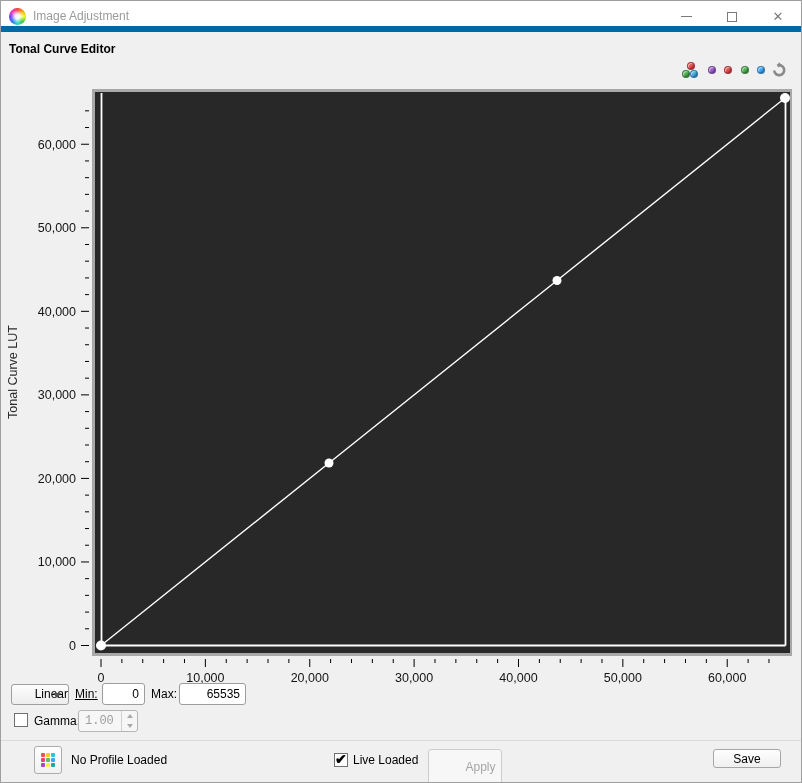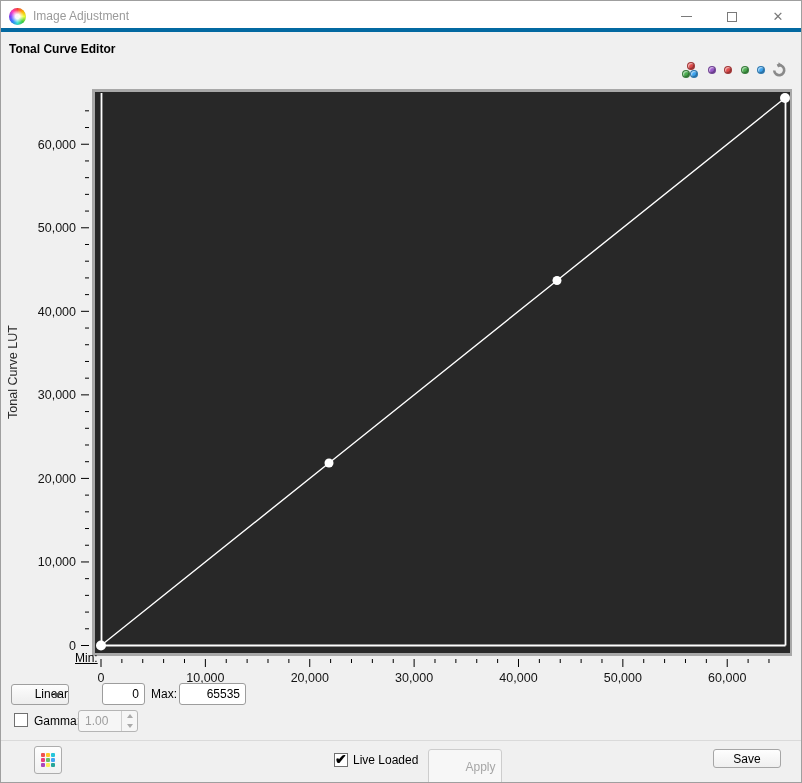--- a/index.html
+++ b/index.html
@@ -3,21 +3,21 @@
 <meta charset="utf-8">
 <style>
   * { box-sizing: border-box; margin: 0; padding: 0; }
   html,body { background:#cccccc; }
   body { font-family: "Liberation Sans", sans-serif; }
   .window {
     position: relative; width: 802px; height: 783px;
     background: #f0f0f0; border: 1px solid #9f9f9f; overflow: hidden;
   }
   
-  .titlebar { position:absolute; left:0; top:0; width:100%; height:31px; background:#ffffff; border-bottom:4px solid #0369a1; }
+  .titlebar { position:absolute; left:0; top:0; width:100%; height:31px; background:#ffffff; border-bottom:6px solid #0369a1; }
   .app-icon { position:absolute; left:8px; top:7px; width:17px; height:17px; border-radius:50%;
     background:
       radial-gradient(circle at 50% 50%, rgba(255,255,255,.95) 0 18%, rgba(255,255,255,0) 55%),
       conic-gradient(#ff4040,#ffb000,#e8ff30,#40d040,#30e0d0,#3080ff,#8040ff,#ff40c0,#ff4040);
     box-shadow: inset 0 0 1px rgba(0,0,0,.4); }
   .win-title { position:absolute; left:32px; top:0; line-height:31px; font-size:12px; color:#9a9a9a; }
   .win-btns { position:absolute; right:0; top:0; height:31px; display:flex; }
   .win-btn { width:46px; height:31px; display:flex; align-items:center; justify-content:center; color:#7a7a7a; cursor:default; }
   .glyph-min { width:11px; height:1px; background:#7a7a7a; display:block; }
   .glyph-max { width:10px; height:10px; border:1px solid #7a7a7a; display:block; }
@@ -41,21 +41,21 @@
     font-size:12px; color:#000; line-height:19px; padding-left:18px;text-align:right; }
   .dropdown::after { content:""; position:absolute; right:7px; top:8px;
     border-left:4px solid transparent; border-right:4px solid transparent; border-top:5px solid #555; }
   .num-input { position:absolute; top:682px; height:22px; border:1px solid #9d9d9d; border-radius:3px;
     background:#fff; font-family:"Liberation Sans",sans-serif; font-size:12px; color:#000; text-align:right; padding:0 5px; }
   .checkbox { position:absolute; width:14px; height:14px; background:#fff; border:1px solid #707070; }
   .checkbox.checked::after { content:"✔"; position:absolute; left:0px; top:-3px; font-size:14px; font-weight:bold; color:#000; }
   .spinner { position:absolute; left:77px; top:709px; width:60px; height:22px; border:1px solid #b5b5b5;
     border-radius:3px; background:#fff; }
   .spinner.disabled { background:#f6f6f6; }
-  .spinner .spin-val { position:absolute; left:6px; top:0; line-height:20px; font-size:12px; color:#9e9e9e; }
+  .spinner .spin-val { position:absolute; left:6px; top:0; line-height:20px; font-size:12px; color:#9e9e9e;font-family:Liberation Mono, monospace; }
   .spin-btns { position:absolute; right:0; top:0; bottom:0; width:16px; border-left:1px solid #cfcfcf;
     display:flex; flex-direction:column; }
   .spin-up, .spin-down { flex:1; display:flex; align-items:center; justify-content:center; }
   .spin-up::after { content:""; border-left:3.5px solid transparent; border-right:3.5px solid transparent; border-bottom:4px solid #aaa; }
   .spin-down::after { content:""; border-left:3.5px solid transparent; border-right:3.5px solid transparent; border-top:4px solid #aaa; }
   
   .footer-sep { position:absolute; left:0; top:739px; width:100%; height:1px; background:#dadada; }
   .profile-btn { position:absolute; left:33px; top:745px; width:28px; height:28px; border:1px solid #adadad;
     border-radius:3px; background:linear-gradient(#fefefe,#f1f1f1); display:flex; align-items:center; justify-content:center; }
   .grid-icon { display:grid; grid-template-columns:repeat(3,4px); grid-auto-rows:4px; gap:1px; }
@@ -192,21 +192,21 @@
       <circle cx="100" cy="559.5" r="5" fill="#ffffff"></circle>
       <circle cx="328" cy="377" r="4.5" fill="#ffffff"></circle>
       <circle cx="556" cy="194.5" r="4.5" fill="#ffffff"></circle>
       <circle cx="784" cy="12" r="5" fill="#ffffff"></circle>
       <text transform="translate(16,286) rotate(-90)" text-anchor="middle" font-size="12.5" font-family="Liberation Sans, sans-serif" fill="#2b2b2b">Tonal Curve LUT</text>
     </svg>
 
   <div class="dropdown">
     <span>Linear</span>
   </div>
-  <span class="ctl-label" style="left:74px; top:647px;text-decoration:underline;">Min:</span>
+  <span class="ctl-label" style="left:74px; top:683px;text-decoration:underline;">Min:</span>
   <input class="num-input" style="left: 101px; width: 43px;" value="0">
   <span class="ctl-label" style="left:150px; top:683px;">Max:</span>
   <input class="num-input" style="left: 178px; width: 67px;" value="65535">
 
   <span class="checkbox" id="gamma-check" style="left:13px; top:712px;"></span>
   <span class="ctl-label" style="left:33px; top:710px;">Gamma:</span>
   <div class="spinner disabled" id="gamma-spinner">
     <span class="spin-val">1.00</span>
     <div class="spin-btns">
       <span class="spin-up"></span>
@@ -221,20 +221,21 @@
         <span style="background: rgb(255, 202, 40);"></span>
         <span style="background: rgb(38, 198, 218);"></span>
         <span style="background: rgb(236, 64, 122);"></span>
         <span style="background: rgb(102, 187, 106);"></span>
         <span style="background: rgb(66, 165, 245);"></span>
         <span style="background: rgb(171, 71, 188);"></span>
         <span style="background: rgb(255, 238, 88);"></span>
         <span style="background: rgb(38, 166, 154);"></span>
       </span>
   </div>
+  <span class="status-text">No Profile Loaded</span>
   <span class="checkbox checked" id="lp-check" style="left:333px; top:752px;"></span>
   <span class="status-text" style="left:352px;">Live Loaded</span>
   <div class="btn disabled" style="left:427px; top:748px; width:74px; height:36px;padding-left:31px;">
     <span>Apply</span>
   </div>
   <div class="btn" style="left:712px; top:748px; width:68px; height:19px;">
     <span>Save</span>
   </div>
 
 </div>

